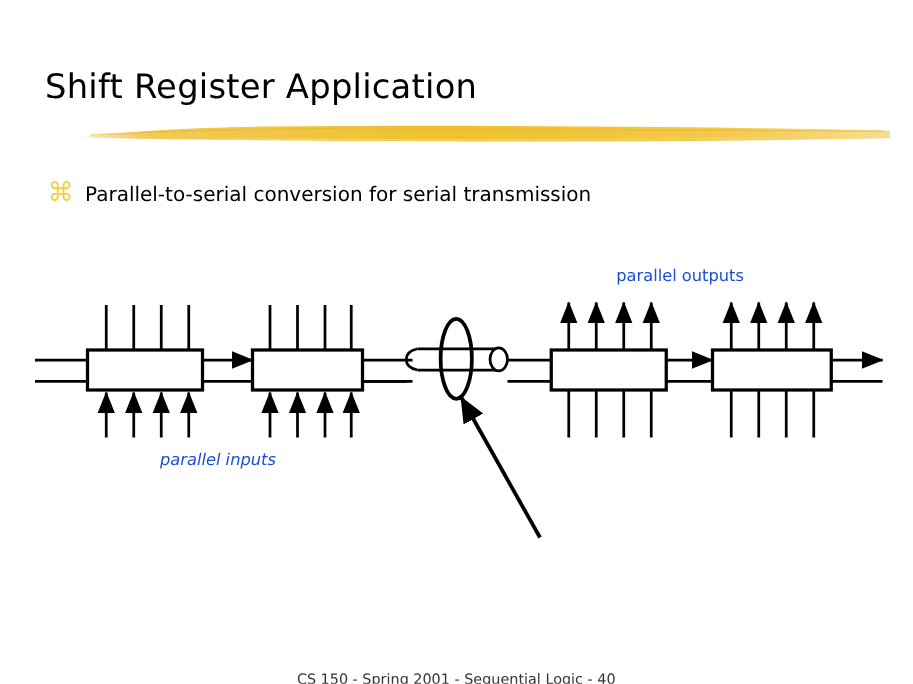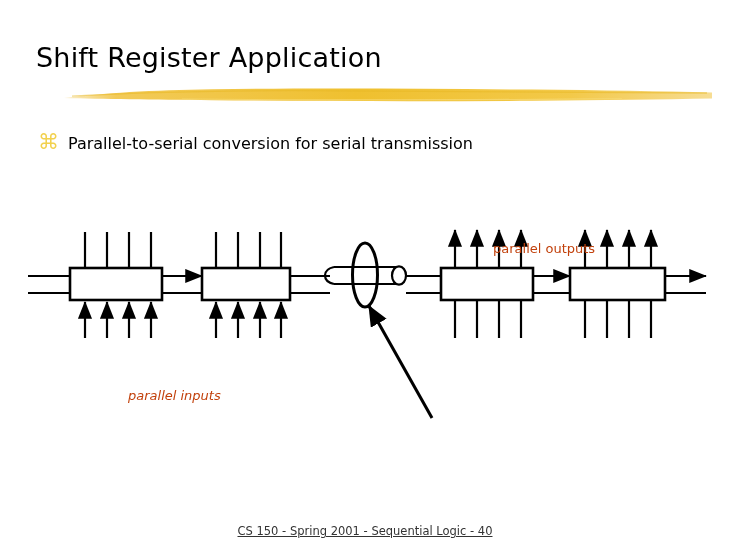--- a/index.html
+++ b/index.html
@@ -5,21 +5,21 @@
 <style>
   html,body{margin:0;padding:0;}
   body{
     width:730px;height:547px;
     background:#ffffff;
     font-family:"DejaVu Sans", sans-serif;
     overflow:hidden;
     position:relative;
   }
   #slide{
-    position:absolute;left:0;top:0;width:730px;height:427px;
+    position:absolute;left:0;top:12px;width:730px;height:427px;
     background:#ffffff;
   }
   
   #title{
     position:absolute;
     left:36px; top:42px;
     font-family:"DejaVu Sans", sans-serif;
     font-size:27px;
     font-weight:400;
     color:#000000;
@@ -56,23 +56,22 @@
   
   #diagram{
     position:absolute;
     left:0; top:180px;
     width:730px;height:270px;
   }
   .dlabel{
     position:absolute;
     font-family:"DejaVu Sans", sans-serif;
     font-size:13px;
-    color:#c2410c;
-    white-space:nowrap;
-    margin-top:39px;
+    color:#1d4ed8;
+    white-space:nowrap;
   }
   #lbl-parallel-outputs{ left:493px; top:22px; }
   #lbl-parallel-inputs { left:128px; top:169px;font-style:italic; }
   #lbl-serial-transmission{ left:365px; top:239px; }
   
   #footer{
     position:absolute;
     left:0; top:524px;
     width:730px;
     text-align:center;

